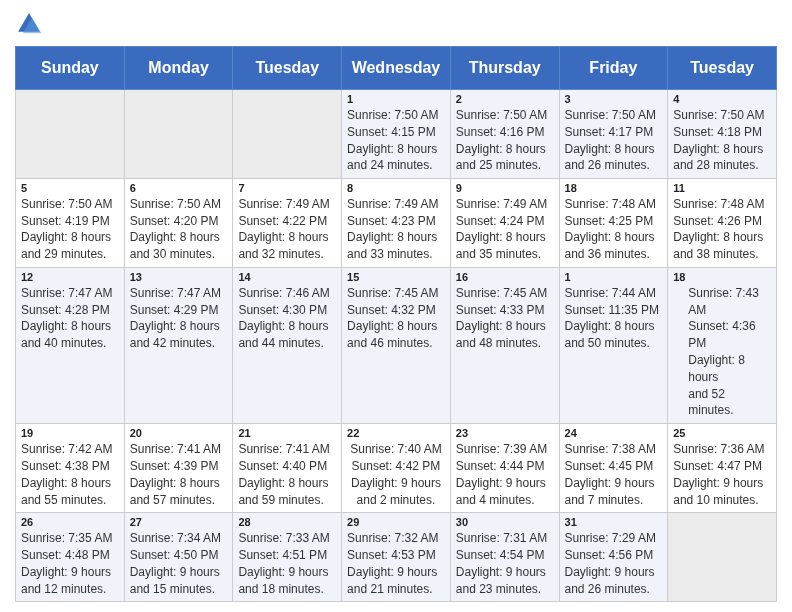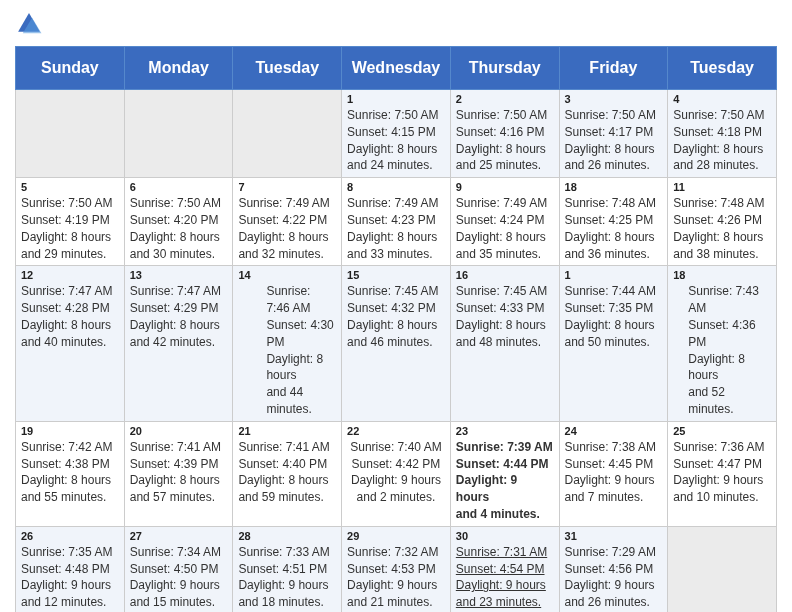--- a/index.html
+++ b/index.html
@@ -223,21 +223,21 @@
           </td>
           <td>
             <span class="day-number">13</span>
             <div class="day-info" style="white-space: pre-line;">Sunrise: 7:47 AM
 Sunset: 4:29 PM
 Daylight: 8 hours
 and 42 minutes.</div>
           </td>
           <td>
             <span class="day-number">14</span>
-            <div class="day-info" style="white-space: pre-line; margin-left: 28px;">Sunrise: 7:46 AM
+            <div class="day-info" style="white-space: pre-line;">Sunrise: 7:46 AM
 Sunset: 4:30 PM
 Daylight: 8 hours
 and 44 minutes.</div>
           </td>
           <td>
             <span class="day-number">15</span>
             <div class="day-info" style="white-space: pre-line;">Sunrise: 7:45 AM
 Sunset: 4:32 PM
 Daylight: 8 hours
 and 46 minutes.</div>
@@ -245,21 +245,21 @@
           <td>
             <span class="day-number">16</span>
             <div class="day-info" style="white-space: pre-line;">Sunrise: 7:45 AM
 Sunset: 4:33 PM
 Daylight: 8 hours
 and 48 minutes.</div>
           </td>
           <td>
             <span class="day-number">1</span>
             <div class="day-info" style="white-space: pre-line;">Sunrise: 7:44 AM
-Sunset: 7:35 PM
+Sunset: 11:35 PM
 Daylight: 8 hours
 and 50 minutes.</div>
           </td>
           <td>
             <span class="day-number">18</span>
             <div class="day-info" style="white-space: pre-line; margin-left: 15px;">Sunrise: 7:43 AM
 Sunset: 4:36 PM
 Daylight: 8 hours
 and 52 minutes.</div>
           </td>
@@ -288,21 +288,21 @@
           </td>
           <td>
             <span class="day-number">22</span>
             <div class="day-info" style="white-space: pre-line; text-align: center;">Sunrise: 7:40 AM
 Sunset: 4:42 PM
 Daylight: 9 hours
 and 2 minutes.</div>
           </td>
           <td>
             <span class="day-number">23</span>
-            <div class="day-info" style="white-space: pre-line; font-weight: bold;">Sunrise: 7:39 AM
+            <div class="day-info" style="white-space: pre-line;">Sunrise: 7:39 AM
 Sunset: 4:44 PM
 Daylight: 9 hours
 and 4 minutes.</div>
           </td>
           <td>
             <span class="day-number">24</span>
             <div class="day-info" style="white-space: pre-line;">Sunrise: 7:38 AM
 Sunset: 4:45 PM
 Daylight: 9 hours
 and 7 minutes.</div>
@@ -339,21 +339,21 @@
           </td>
           <td>
             <span class="day-number">29</span>
             <div class="day-info" style="white-space: pre-line;">Sunrise: 7:32 AM
 Sunset: 4:53 PM
 Daylight: 9 hours
 and 21 minutes.</div>
           </td>
           <td>
             <span class="day-number">30</span>
-            <div class="day-info" style="white-space: pre-line; text-decoration: underline;">Sunrise: 7:31 AM
+            <div class="day-info" style="white-space: pre-line;">Sunrise: 7:31 AM
 Sunset: 4:54 PM
 Daylight: 9 hours
 and 23 minutes.</div>
           </td>
           <td>
             <span class="day-number">31</span>
             <div class="day-info" style="white-space: pre-line;">Sunrise: 7:29 AM
 Sunset: 4:56 PM
 Daylight: 9 hours
 and 26 minutes.</div>

